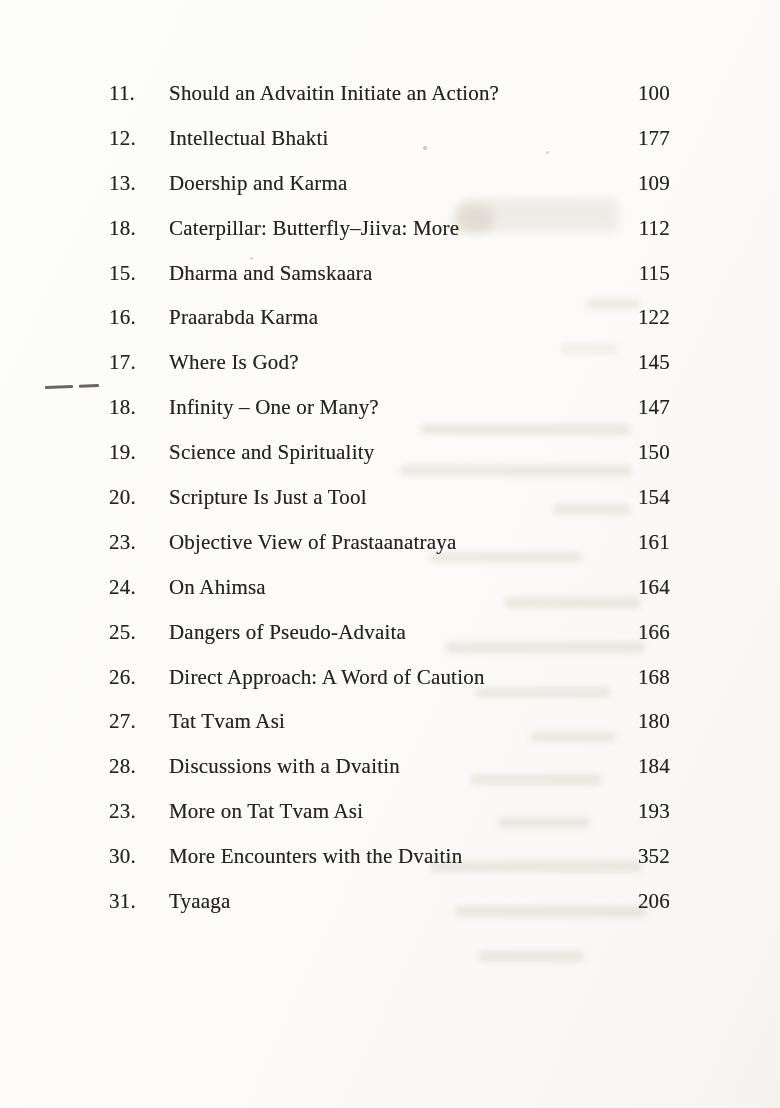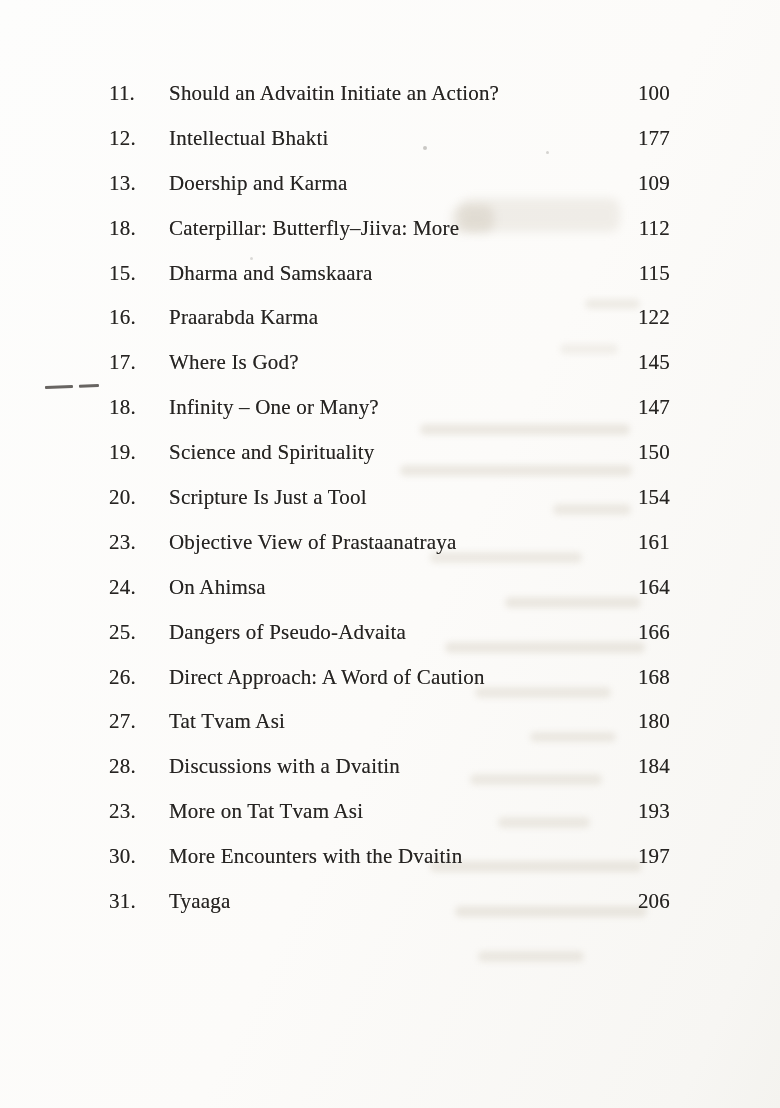--- a/index.html
+++ b/index.html
@@ -198,21 +198,21 @@
 
   <div class="toc-row">
     <span class="toc-num">23.</span>
     <span class="toc-title">More on Tat Tvam Asi</span>
     <span class="toc-page">193</span>
   </div>
 
   <div class="toc-row">
     <span class="toc-num">30.</span>
     <span class="toc-title">More Encounters with the Dvaitin</span>
-    <span class="toc-page">197</span>
+    <span class="toc-page">352</span>
   </div>
 
   <div class="toc-row">
     <span class="toc-num">31.</span>
     <span class="toc-title">Tyaaga</span>
     <span class="toc-page">206</span>
   </div>
 </div>
 
   <div class="dash-artifact">

